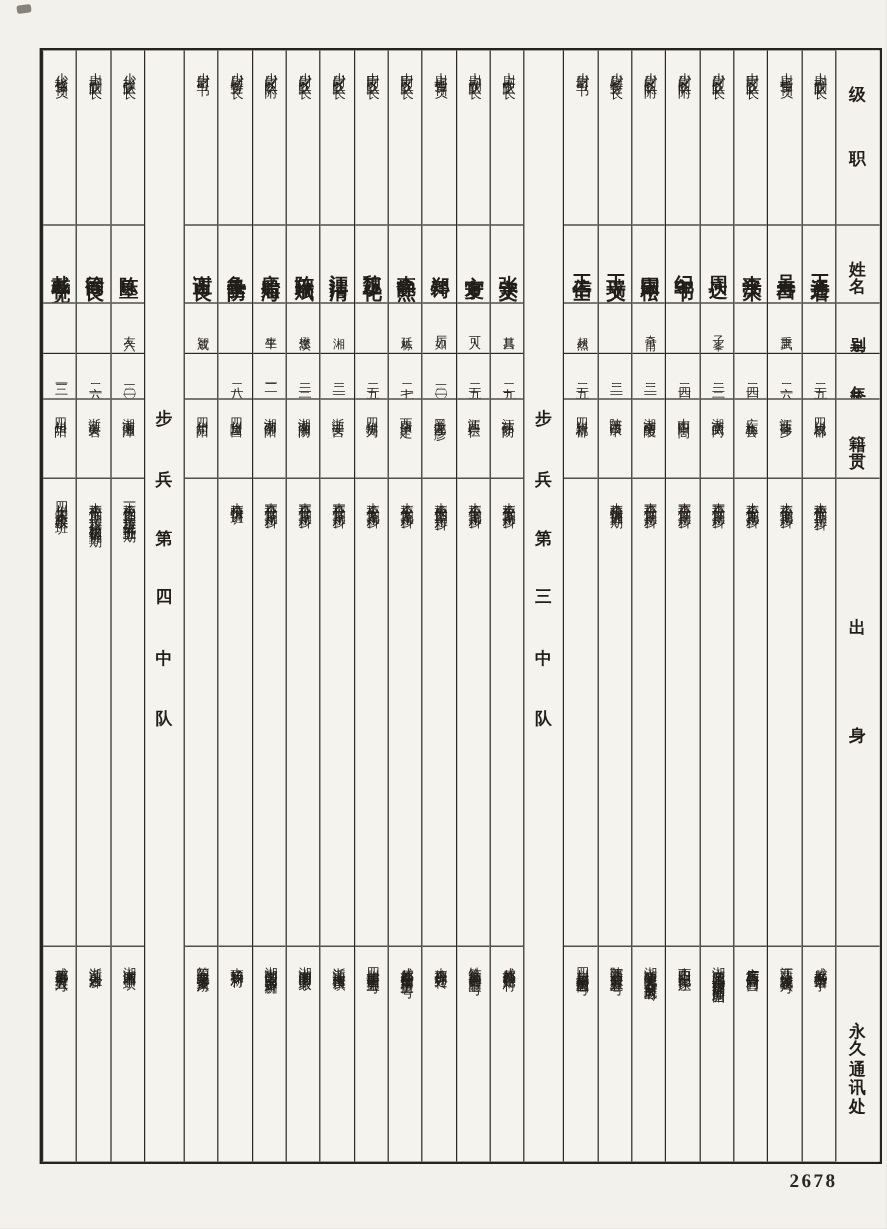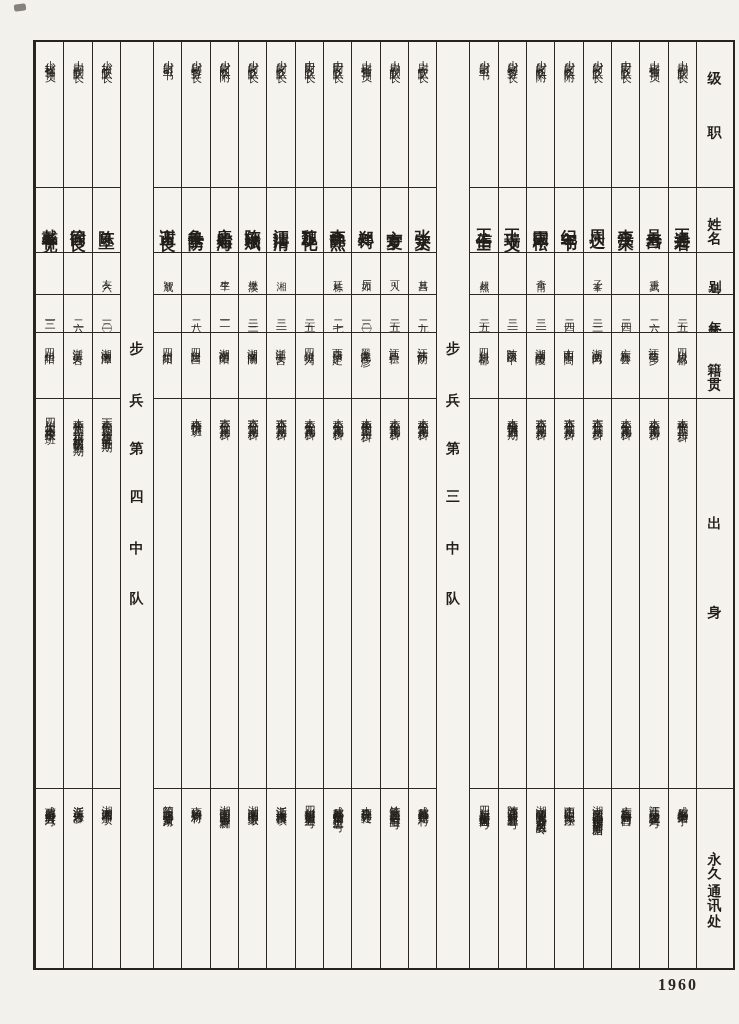--- a/index.html
+++ b/index.html
@@ -577,14 +577,14 @@
           <span class="vtext t-native">四川华阳</span>
         </div>
         <div class="cell cell-origin">
           <span class="vtext t-origin">四川大学本校政干班</span>
         </div>
         <div class="cell cell-address">
           <span class="vtext t-address">成都西府街六五号</span>
         </div>
       </div>
     </div>
-  <div class="pagenum">1960</div>
+  <div class="pagenum">2678</div>
 </div>
 
 </body></html>

